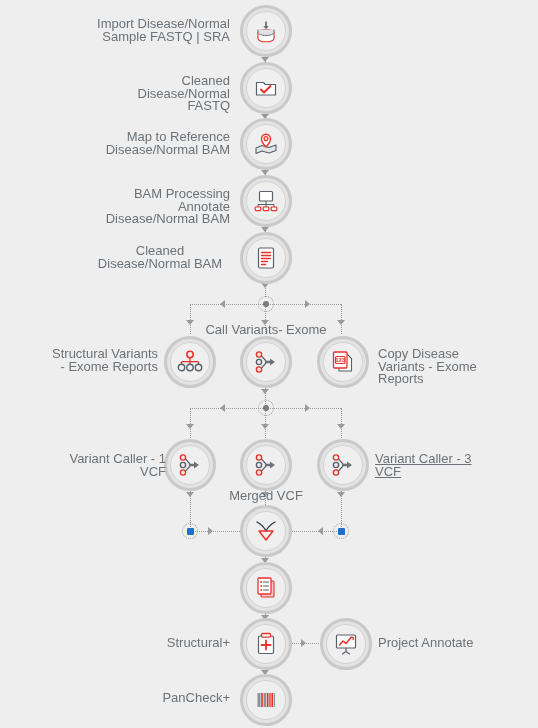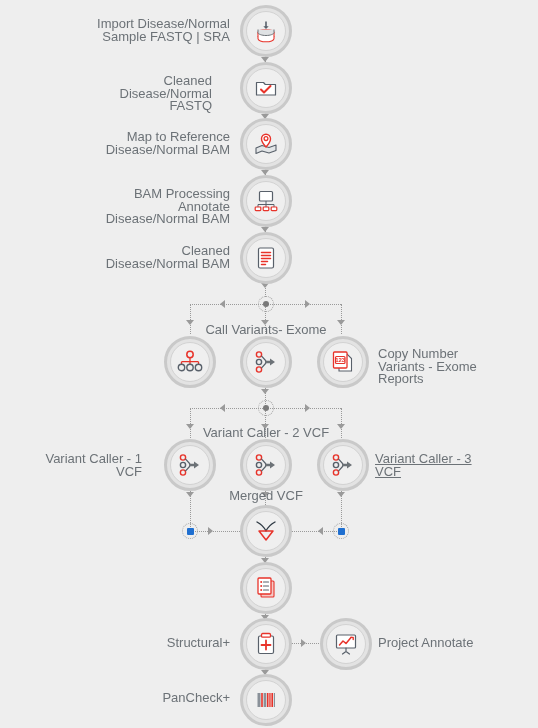--- a/index.html
+++ b/index.html
@@ -224,21 +224,21 @@
 Sample FASTQ | SRA</div>
 
   <div class="node" style="left:240px; top:62px;">
     <div class="inner">
       <svg class="glyph" viewBox="0 0 26 26">
         <path d="M3.5 7.5h7l1.8 2h10.2v10.5H3.5z" fill="#fff" stroke="#58606a" stroke-width="1.2" stroke-linejoin="round"></path>
         <path d="M8 14.5l3 3 6.5-6.5" fill="none" stroke="#e8332a" stroke-width="2" stroke-linecap="round" stroke-linejoin="round"></path>
       </svg>
     </div>
   </div>
-  <div class="label right-al" style="left:72px; top:75px; width:140px;">Cleaned Disease/Normal
+  <div class="label right-al" style="left:90px; top:75px; width:140px;">Cleaned Disease/Normal
 FASTQ</div>
 
   <div class="node" style="left:240px; top:118px;">
     <div class="inner">
       <svg class="glyph" viewBox="0 0 26 26">
         <path d="M3 17l6-2.5 7 2 7-2.5v5.5l-7 2.5-7-2-6 2.5z" fill="#e2e5e7" stroke="#58606a" stroke-width="1.1" stroke-linejoin="round"></path>
         <path d="M13 3.2c-2.5 0-4.5 2-4.5 4.5 0 3.4 4.5 8.3 4.5 8.3s4.5-4.9 4.5-8.3c0-2.5-2-4.5-4.5-4.5z" fill="#fff" stroke="#e8332a" stroke-width="1.4"></path>
         <circle cx="13" cy="7.6" r="1.9" fill="#fff" stroke="#e8332a" stroke-width="1.3"></circle>
       </svg>
     </div>
@@ -261,36 +261,38 @@
 Disease/Normal BAM</div>
 
   <div class="node" style="left:240px; top:232px;">
     <div class="inner">
       <svg class="glyph" viewBox="0 0 26 26">
         <rect x="5.5" y="3" width="15" height="20" rx="1.5" fill="#fff" stroke="#58606a" stroke-width="1.2"></rect>
         <path d="M8.5 7.5h9M8.5 10.5h9M8.5 13.5h9M8.5 16.5h6M8.5 19.5h4" stroke="#e8332a" stroke-width="1.5" stroke-linecap="round"></path>
       </svg>
     </div>
   </div>
-  <div class="label right-al" style="left:90px; top:245px; width:140px;">Cleaned
+  <div class="label right-al" style="left:90px; top:245px; width:140px;text-align:center;">Cleaned
 Disease/Normal BAM</div>
 
   <div class="label center-al" style="left:190px; top:324px; width:152px;">Call Variants- Exome</div>
 
   <div class="node" style="left:164px; top:336px;">
     <div class="inner">
       <svg class="glyph" viewBox="0 0 26 26">
         <circle cx="13" cy="5.5" r="3.2" fill="none" stroke="#e8332a" stroke-width="1.5"></circle>
         <path d="M13 8.7v4M4.5 12.7h17M4.5 12.7v3M13 12.7v3M21.5 12.7v3" fill="none" stroke="#e8332a" stroke-width="1.3"></path>
         <circle cx="4.5" cy="18.5" r="3.2" fill="none" stroke="#58606a" stroke-width="1.4"></circle>
         <circle cx="13" cy="18.5" r="3.2" fill="none" stroke="#58606a" stroke-width="1.4"></circle>
         <circle cx="21.5" cy="18.5" r="3.2" fill="none" stroke="#58606a" stroke-width="1.4"></circle>
       </svg>
     </div>
   </div>
+  <div class="label right-al" style="left:40px; top:348px; width:118px;">Structural Variants
+- Exome Reports</div>
 
   <div class="node" style="left:240px; top:336px;">
     <div class="inner">
       <svg class="glyph" viewBox="0 0 26 26">
         <circle cx="6" cy="5.5" r="2.6" fill="none" stroke="#e8332a" stroke-width="1.4"></circle>
         <circle cx="6" cy="13" r="2.6" fill="none" stroke="#58606a" stroke-width="1.4"></circle>
         <circle cx="6" cy="20.5" r="2.6" fill="none" stroke="#e8332a" stroke-width="1.4"></circle>
         <path d="M8.4 6.8 L13 12M8.4 19.2 L13 14" fill="none" stroke="#58606a" stroke-width="1.2"></path>
         <path d="M22 13 L17 9.5v2.2h-5v2.6h5v2.2z" fill="#6c7277"></path>
       </svg>
@@ -300,37 +302,36 @@
   <div class="node" style="left:317px; top:336px;">
     <div class="inner">
       <svg class="glyph" viewBox="0 0 26 26">
         <path d="M9 5h8l4.5 4.5V22H9z" fill="#fff" stroke="#58606a" stroke-width="1.1"></path>
         <rect x="3.5" y="3" width="13.5" height="16" rx="1" fill="#fff" stroke="#e8332a" stroke-width="1.3"></rect>
         <rect x="5.5" y="7.5" width="9.5" height="7" rx="1" fill="none" stroke="#e8332a" stroke-width="1.2"></rect>
         <text x="10.2" y="13.2" font-family="'Liberation Sans',sans-serif" font-size="6" font-weight="bold" fill="#e8332a" text-anchor="middle">123</text>
       </svg>
     </div>
   </div>
-  <div class="label left-al" style="left:378px; top:348px; width:135px;">Copy Number
+  <div class="label left-al" style="left:378px; top:348px; width:135px;">Copy Disease
 Variants - Exome Reports</div>
 
-  <div class="label center-al" style="left:195px; top:427px; width:142px;">Variant Caller - 2 VCF</div>
 
   <div class="node" style="left:164px; top:439px;">
     <div class="inner">
       <svg class="glyph" viewBox="0 0 26 26">
         <circle cx="6" cy="5.5" r="2.6" fill="none" stroke="#e8332a" stroke-width="1.4"></circle>
         <circle cx="6" cy="13" r="2.6" fill="none" stroke="#58606a" stroke-width="1.4"></circle>
         <circle cx="6" cy="20.5" r="2.6" fill="none" stroke="#e8332a" stroke-width="1.4"></circle>
         <path d="M8.4 6.8 L13 12M8.4 19.2 L13 14" fill="none" stroke="#58606a" stroke-width="1.2"></path>
         <path d="M22 13 L17 9.5v2.2h-5v2.6h5v2.2z" fill="#6c7277"></path>
       </svg>
     </div>
   </div>
-  <div class="label right-al" style="left:16px; top:453px; width:126px;">Variant Caller - 1 VCF</div>
+  <div class="label right-al" style="left:40px; top:453px; width:126px;">Variant Caller - 1 VCF</div>
 
   <div class="node" style="left:240px; top:439px;">
     <div class="inner">
       <svg class="glyph" viewBox="0 0 26 26">
         <circle cx="6" cy="5.5" r="2.6" fill="none" stroke="#e8332a" stroke-width="1.4"></circle>
         <circle cx="6" cy="13" r="2.6" fill="none" stroke="#58606a" stroke-width="1.4"></circle>
         <circle cx="6" cy="20.5" r="2.6" fill="none" stroke="#e8332a" stroke-width="1.4"></circle>
         <path d="M8.4 6.8 L13 12M8.4 19.2 L13 14" fill="none" stroke="#58606a" stroke-width="1.2"></path>
         <path d="M22 13 L17 9.5v2.2h-5v2.6h5v2.2z" fill="#6c7277"></path>
       </svg>

